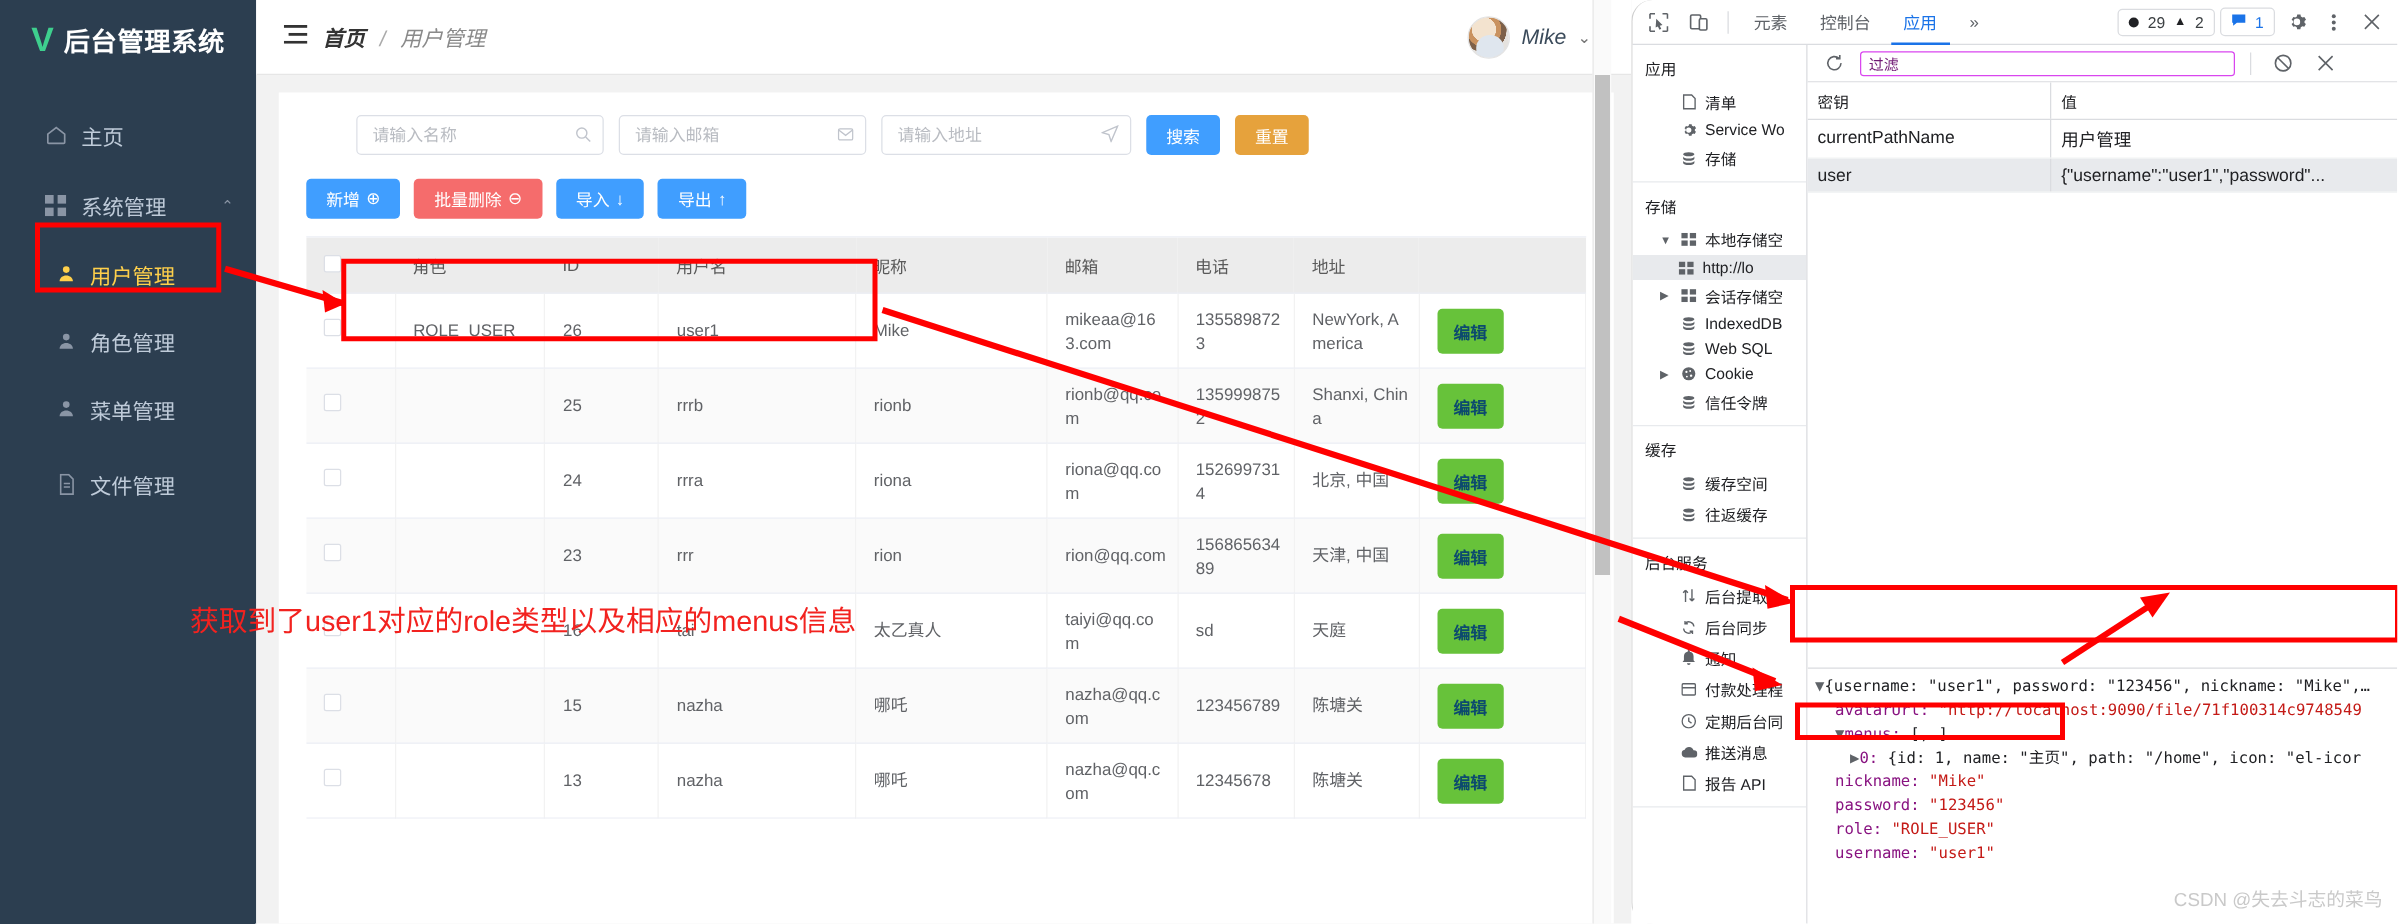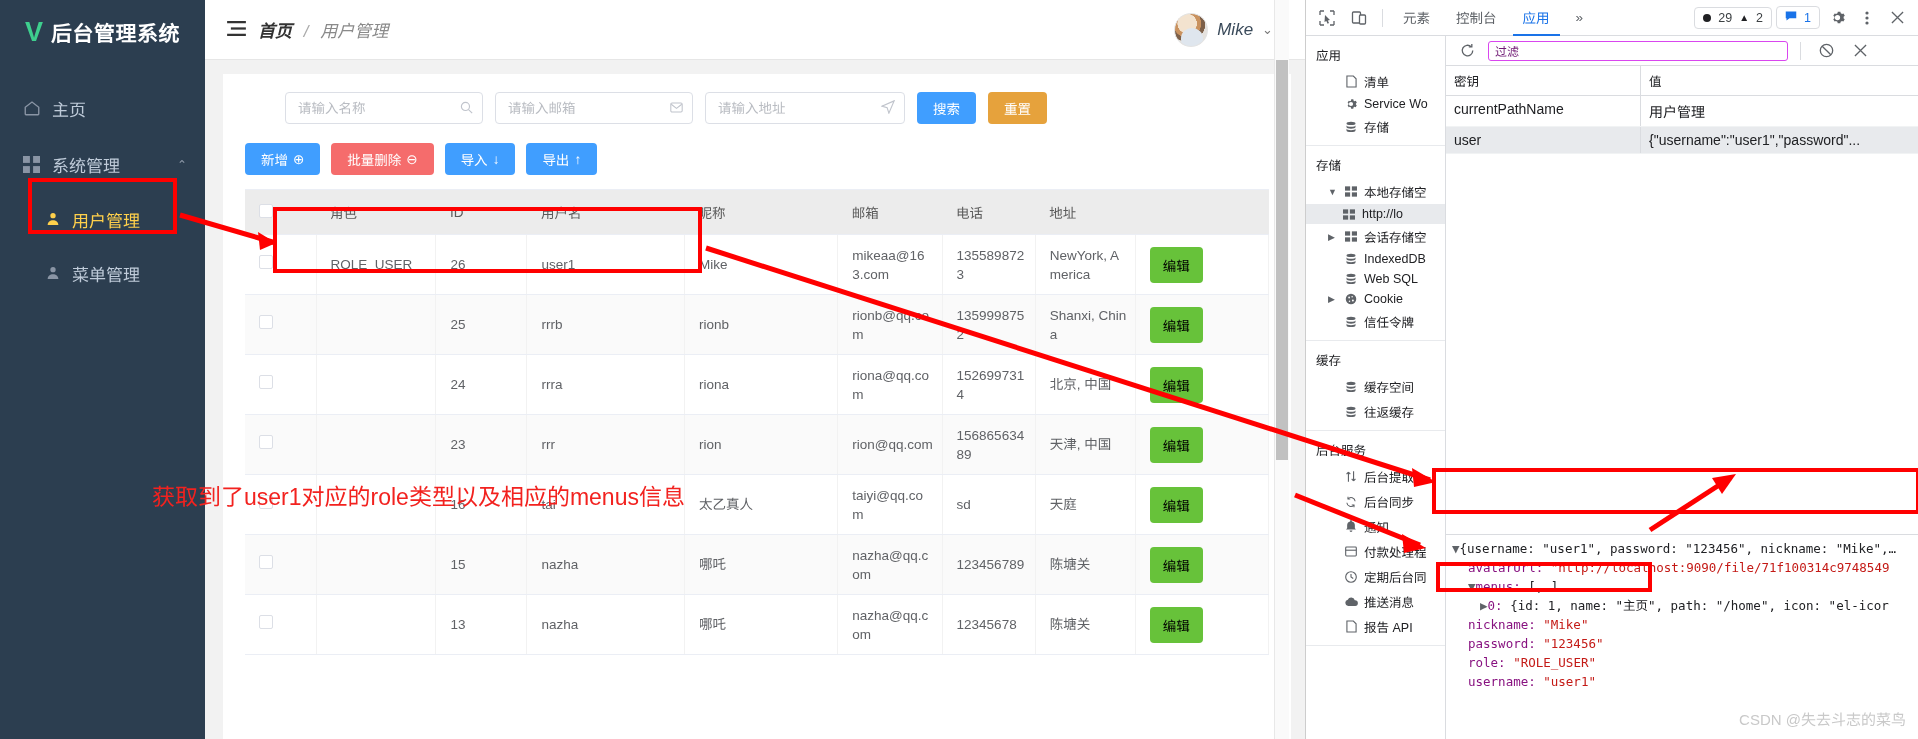--- a/index.html
+++ b/index.html
@@ -19,21 +19,21 @@
   .brand {
     height: 64px; display: flex; align-items: center; justify-content: center;
     gap: 8px;
   }
   .brand-logo { color: #3ecf8e; font-size: 27px; font-weight: bold; line-height: 1; }
   .brand-text { color: #fff; font-size: 21px; font-weight: bold; letter-spacing: 0.5px; }
 
   .nav { margin-top: 16px; }
   .nav-item {
     height: 56px; display: flex; align-items: center; padding-left: 22px;
-    color: #bfcbd9; font-size: 17px; cursor: pointer; gap: 11px;
+    color: #bfcbd9; font-size: 17px; cursor: pointer; gap: 11px; margin-left: 13px;
   }
   .nav-item .ico { width: 19px; height: 19px; display: inline-flex; align-items: center; justify-content: center; color: #8a95a5; flex: 0 0 19px;}
   .nav-item.group { justify-content: space-between; padding-right: 18px; }
   .nav-group-left { display: flex; align-items: center; gap: 11px; }
   .chev { color: #8a95a5; font-size: 12px; transform: rotate(180deg); }
   .sub-item {
     height: 54px; display: flex; align-items: center; padding-left: 44px;
     color: #bfcbd9; font-size: 17px; cursor: pointer; gap: 10px;
   }
   .sub-item .ico { color: #8a95a5; width: 18px; flex:0 0 18px; display:inline-flex; align-items:center; justify-content:center;}
@@ -101,36 +101,36 @@
     border-bottom: 1px solid #ebeef5; border-right: 1px solid #f2f2f2;
     vertical-align: middle; height: 60px; line-height: 19px;
     overflow-wrap: break-word; word-break: break-all;
   }
   tbody tr:nth-child(even) td { background: #fafafa; }
   .cb { width: 14px; height: 14px; border: 1px solid #dcdfe6; border-radius: 2px; background: #fff; display: inline-block; }
   .col-cb { width: 64px; } .col-role { width: 108px; } .col-id { width: 82px; }
   .col-user { width: 142px; } .col-nick { width: 138px; } .col-mail { width: 94px; }
   .col-tel { width: 84px; } .col-addr { width: 90px; } .col-op { width: 120px; }
   .edit-btn {
-    background: #67c23a; color: #000000; border: 0; border-radius: 4px;
-    padding: 8px 13px; font-size: 13.5px; font-family: inherit; cursor: pointer;
+    background: #67c23a; color: #0c4a6e; border: 0; border-radius: 4px;
+    padding: 8px 13px; font-size: 13.5px; font-family: inherit; cursor: pointer; font-weight: bold;
   }
 
   
   .anno { position: absolute; pointer-events: none; }
   .anno-text {
     color: #f2221f; font-size: 23px; font-weight: 500; white-space: nowrap;
     font-family: "Liberation Sans", "DejaVu Sans", sans-serif;
   }
 
   
   .devtools {
     width: 613px; flex: 0 0 613px; height: 739px; background: #fff;
     border-left: 1px solid #cdcdcd; display: flex; flex-direction: column;
-    font-size: 12px; color: #202124; position: relative;
+    font-size: 12px; color: #202124; position: relative; border-radius: 17px;
   }
   .dt-toolbar {
     height: 36px; display: flex; align-items: center; gap: 6px;
     border-bottom: 1px solid #dadce0; padding: 0 8px; flex: 0 0 36px;
   }
   .dt-icobtn { width: 26px; height: 26px; display:flex; align-items:center; justify-content:center; color:#5f6368; cursor:pointer;}
   .dt-sep { width: 1px; height: 18px; background: #dadce0; margin: 0 4px;}
   .dt-tab { font-size: 13.5px; color: #5f6368; padding: 8px 10px 7px; cursor: pointer; border-bottom: 2px solid transparent;}
   .dt-tab.active { color: #1a73e8; border-bottom-color: #1a73e8; }
   .dt-right { margin-left: auto; display: flex; align-items: center; gap: 4px;}
@@ -228,21 +228,39 @@
         </span>
         <span>用户管理</span>
       </div>
       <div class="sub-item">
         <span class="ico">
           <svg width="16" height="16" viewBox="0 0 24 24" fill="currentColor">
               <circle cx="12" cy="7" r="4"></circle>
               <path d="M4 21c0-4.4 3.6-7 8-7s8 2.6 8 7z"></path>
             </svg>
         </span>
+        <span>角色管理</span>
+      </div>
+      <div class="sub-item">
+        <span class="ico">
+          <svg width="16" height="16" viewBox="0 0 24 24" fill="currentColor">
+              <circle cx="12" cy="7" r="4"></circle>
+              <path d="M4 21c0-4.4 3.6-7 8-7s8 2.6 8 7z"></path>
+            </svg>
+        </span>
         <span>菜单管理</span>
+      </div>
+      <div class="sub-item" style="margin-top:6px;">
+        <span class="ico">
+          <svg width="15" height="17" viewBox="0 0 20 24" fill="none" stroke="currentColor" stroke-width="1.8">
+              <path d="M3 1h9l5 5v17H3z"></path>
+              <path d="M6.5 11h7M6.5 15h7"></path>
+            </svg>
+        </span>
+        <span>文件管理</span>
       </div>
     </div>
   </div>
 
   <div class="main">
     <div class="topbar">
       <span class="burger">
         <svg width="19" height="15" viewBox="0 0 20 16" fill="currentColor">
             <rect x="0" y="0" width="20" height="2.4"></rect>
             <rect x="4" y="6.8" width="16" height="2.4"></rect>

